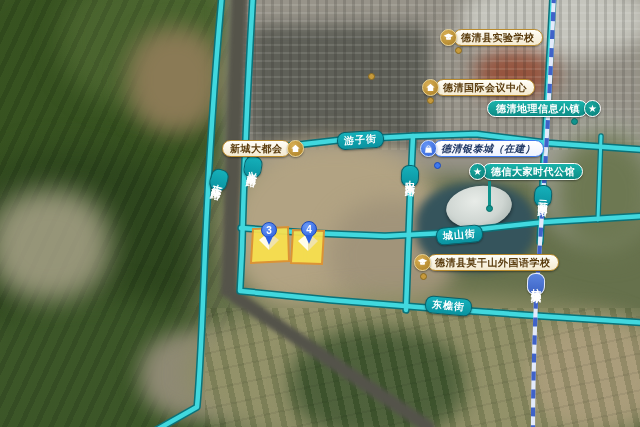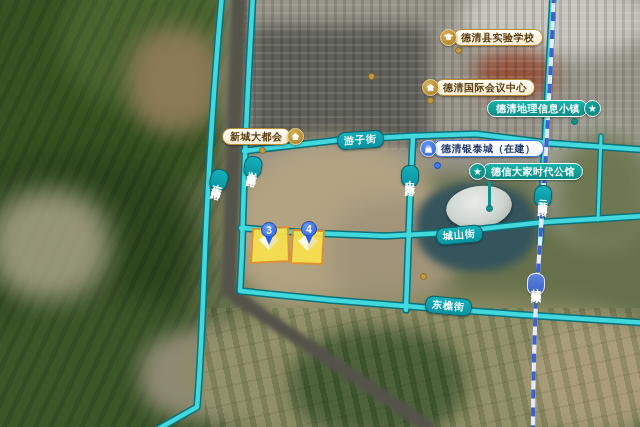--- a/index.html
+++ b/index.html
@@ -147,49 +147,58 @@
 
   <div class="poi gold" style="left:422px;top:79px;">
     <span class="poi-ic">
       <svg viewBox="0 0 16 16">
           <path d="M8 2.5 14 8h-2v5H4V8H2Z" fill="#fff"></path>
         </svg>
     </span>
     <span class="poi-pill">德清国际会议中心</span>
   </div>
 
-  <div class="poi gold icon-right" style="left:222px;top:128px;border-radius:8px;">
+  <div class="poi gold icon-right" style="left:222px;top:140px;border-radius:8px;">
     <span class="poi-ic">
       <svg viewBox="0 0 16 16">
           <path d="M8 2.5 14 8h-2v5H4V8H2Z" fill="#fff"></path>
         </svg>
     </span>
     <span class="poi-pill">新城大都会</span>
   </div>
 
   <div class="poi teal icon-right" style="left:487px;top:100px;">
     <span class="poi-ic">★</span>
     <span class="poi-pill">德清地理信息小镇</span>
   </div>
 
-  <div class="poi blue" style="left:420px;top:140px;">
+  <div class="poi blue" style="left:420px;top:140px;font-style:italic;">
     <span class="poi-ic">
       <svg viewBox="0 0 16 16">
           <path d="M4 6.5h8l1 7.5H3Z" fill="#fff"></path>
           <path d="M5.6 6.5a2.4 2.4 0 0 1 4.8 0" stroke="#fff" fill="none" stroke-width="1.3"></path>
         </svg>
     </span>
     <span class="poi-pill">德清银泰城（在建）</span>
   </div>
 
   <div class="poi teal icon-left" style="left:469px;top:163px;">
     <span class="poi-ic">★</span>
     <span class="poi-pill">德信大家时代公馆</span>
   </div>
 
+  <div class="poi gold" style="left:414px;top:254px;">
+    <span class="poi-ic">
+      <svg viewBox="0 0 16 16">
+          <path d="M8 2 15 5.5 8 9 1 5.5Z" fill="#fff"></path>
+          <path d="M4.5 7.4v3.2c0 1 7 1 7 0V7.4L8 9.2Z" fill="#fff"></path>
+        </svg>
+    </span>
+    <span class="poi-pill">德清县莫干山外国语学校</span>
+  </div>
 
   <div class="rlab vert" style="left:210px;top:169px;transform:rotate(15deg);">志远南路</div>
   <div class="rlab vert" style="left:244px;top:156px;transform:rotate(9deg);">兴康南路</div>
   <div class="rlab" style="left:337px;top:131px;transform:rotate(-4deg);">游子街</div>
   <div class="rlab vert" style="left:401px;top:165px;transform:rotate(2deg);">中兴南路</div>
   <div class="rlab" style="left:436px;top:226px;transform:rotate(-5deg);">城山街</div>
   <div class="rlab vert" style="left:534px;top:185px;transform:rotate(4deg);">云岫南路</div>
   <div class="rlab" style="left:425px;top:297px;transform:rotate(5deg);">东樵街</div>
   <div class="rlab vert rail" style="left:527px;top:273px;transform:rotate(2deg);">杭德城际</div>
 

